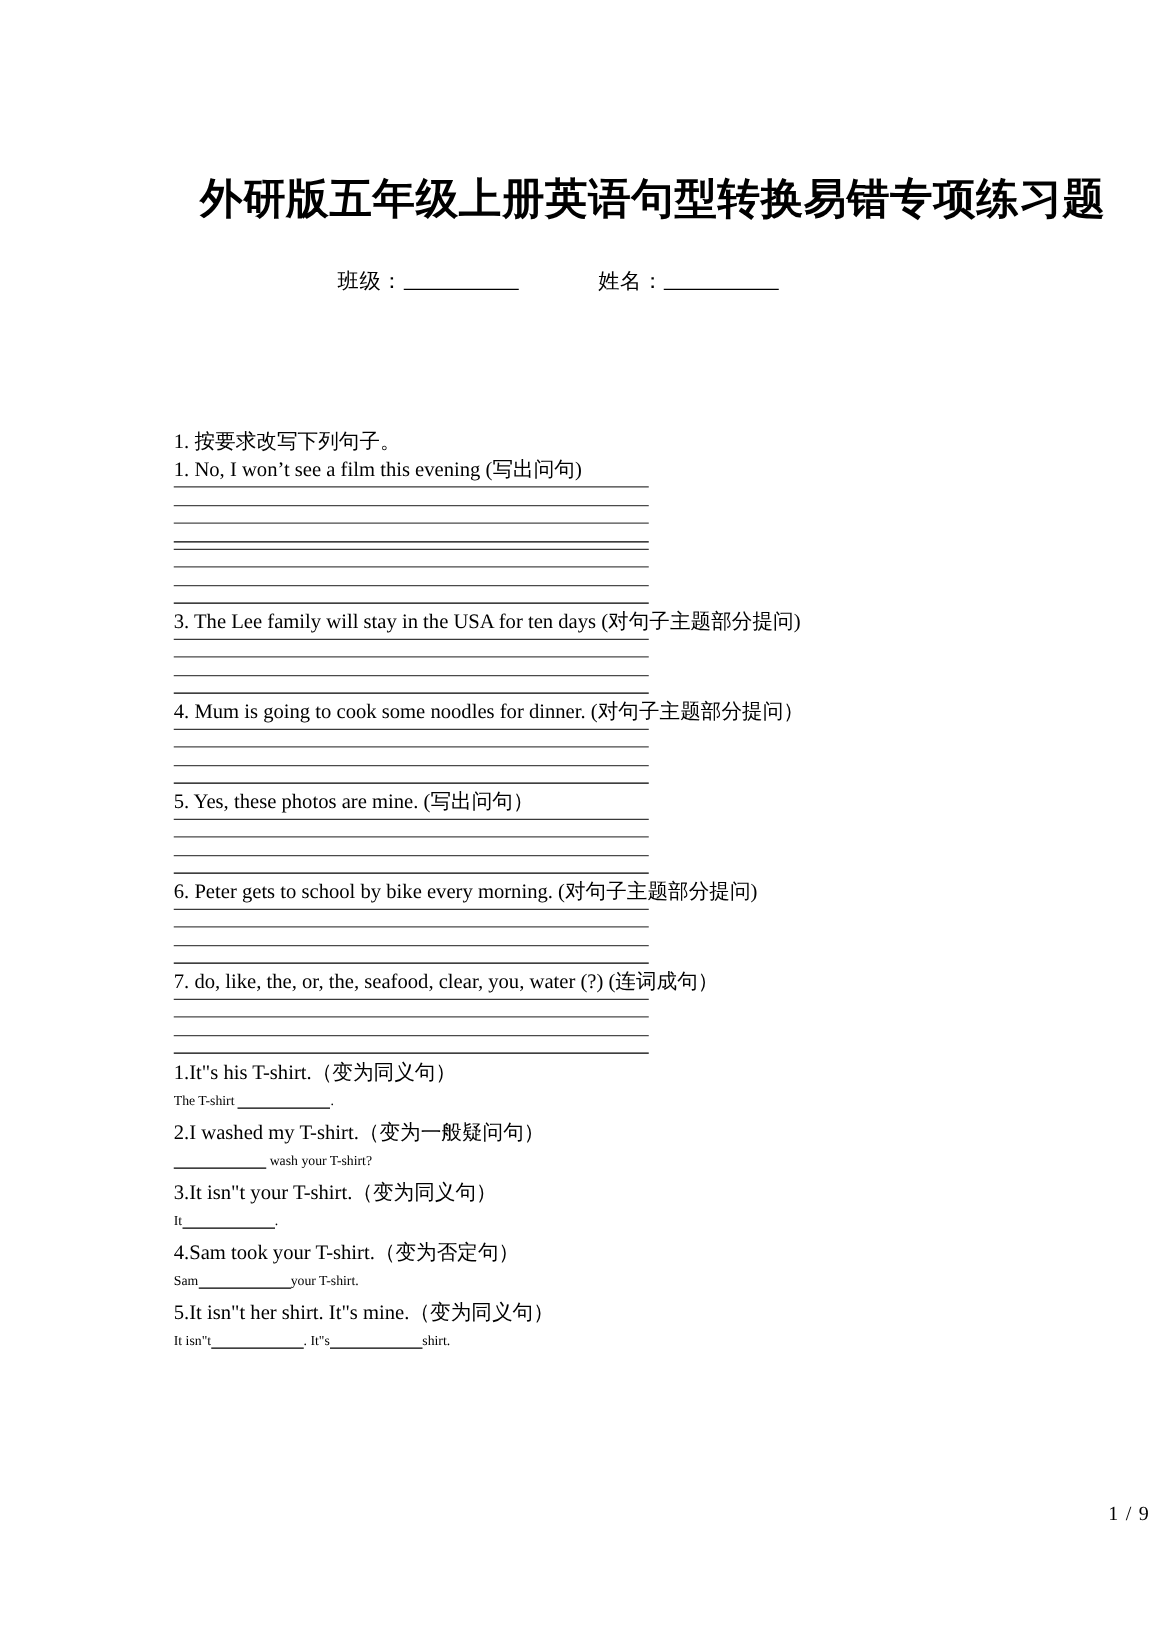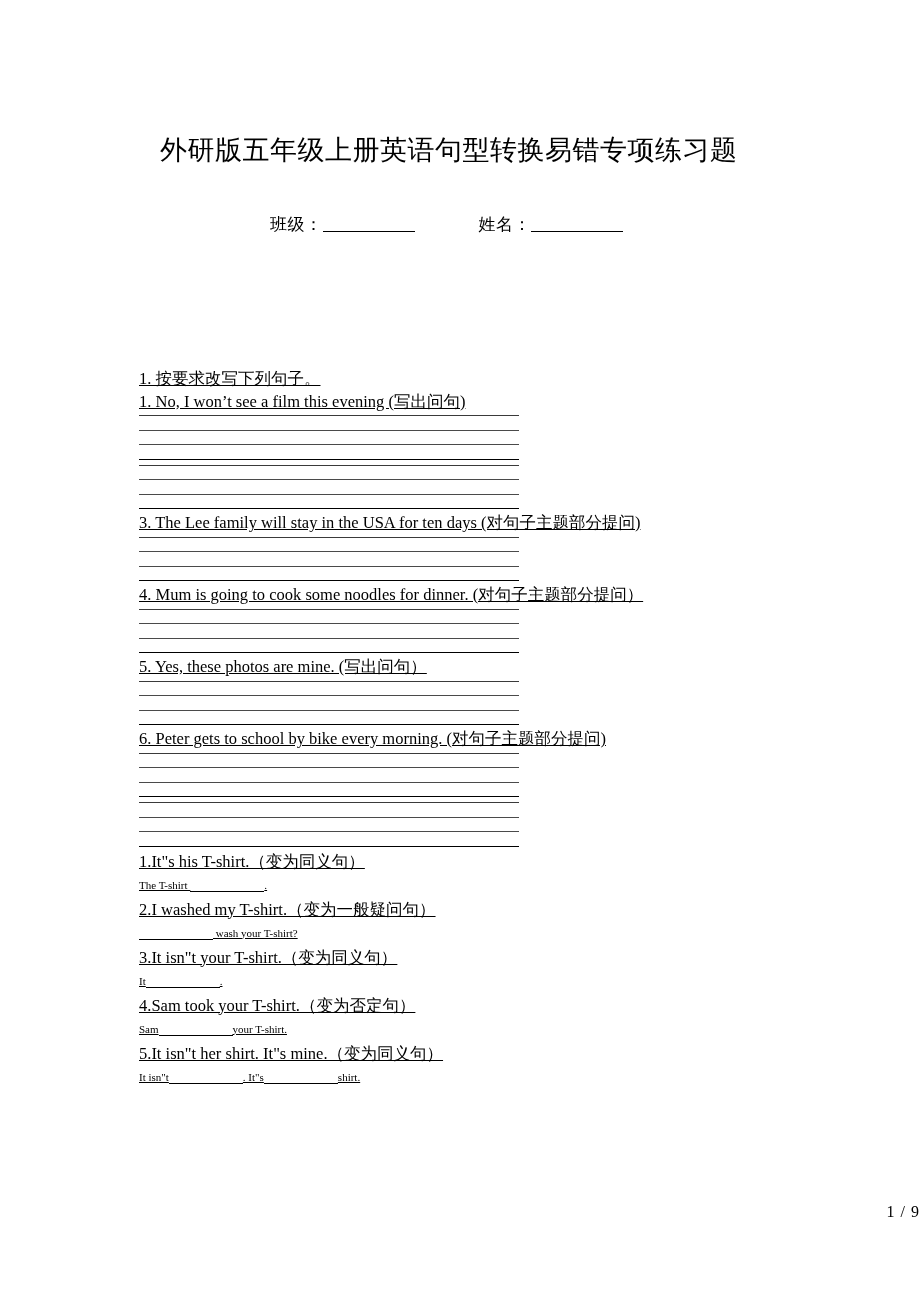--- a/index.html
+++ b/index.html
@@ -19,22 +19,22 @@
     background: #ffffff;
     overflow: hidden;
     box-sizing: border-box;
   }
 
   
   .doc-title {
     position: absolute;
     left: 160px;
     top: 116px;
-    font-size: 27px;
-    font-weight: normal;
+    font-size: 34px;
+    font-weight: bold;
     letter-spacing: 0.5px;
     white-space: nowrap;
     line-height: 1.25;
   }
 
   
   .info-row {
     position: absolute;
     left: 270px;
     top: 213px;
@@ -49,25 +49,24 @@
     width: 92px;
     border-bottom: 1.6px solid #000;
     height: 0.95em;
     vertical-align: -2px;
   }
 
   
   .body-block {
     position: absolute;
     left: 139px;
-    top: 368px;
+    top: 342px;
     width: 720px;
     font-size: 16.5px;
     line-height: 22.5px;
-    text-decoration: underline;
   }
 
   .q-line {
     white-space: nowrap;
     line-height: 22.5px;
     font-size: 16.5px;
   }
   .section-head {
     white-space: nowrap;
     line-height: 22.5px;
@@ -172,20 +171,21 @@
     </div>
 
     <div class="q-line">6. Peter gets to school by bike every morning. (对句子主题部分提问)</div>
     <div class="rules">
       <hr>
       <hr class="thin2">
       <hr class="thin2">
       <hr class="heavy">
     </div>
 
+    <div class="q-line">7. do, like, the, or, the, seafood, clear, you, water (?) (连词成句）</div>
     <div class="rules">
       <hr>
       <hr class="thin2">
       <hr class="thin2">
       <hr class="heavy">
     </div>
 
     <div class="sec2">
 
       <div class="q-line">1.It"s his T-shirt.（变为同义句）</div>

